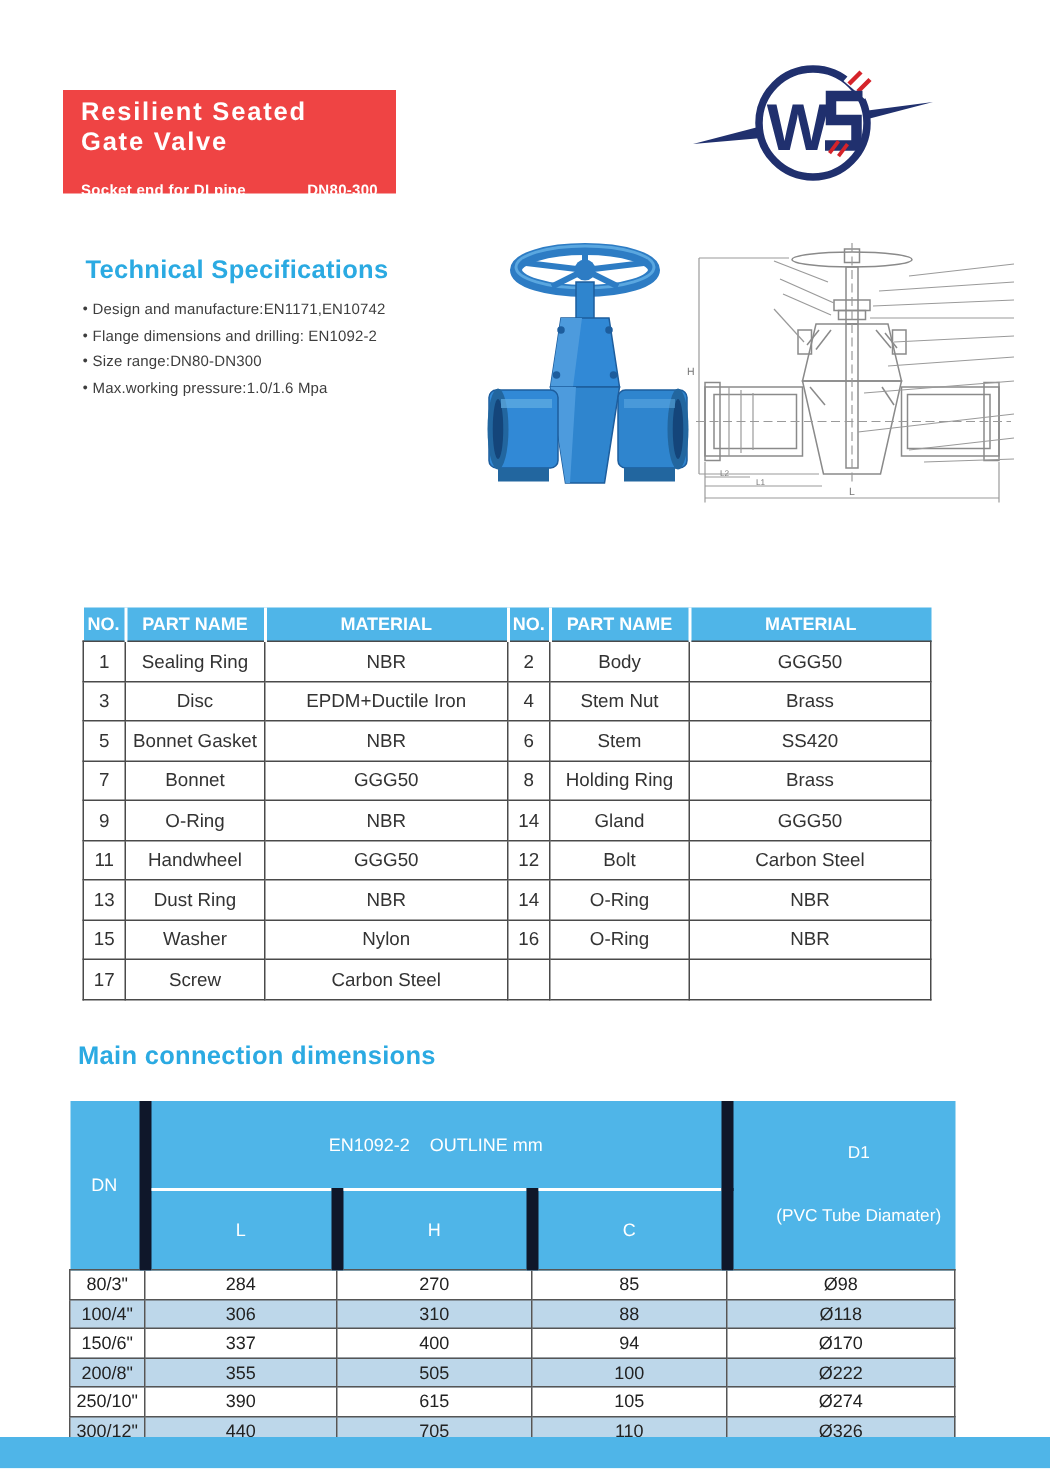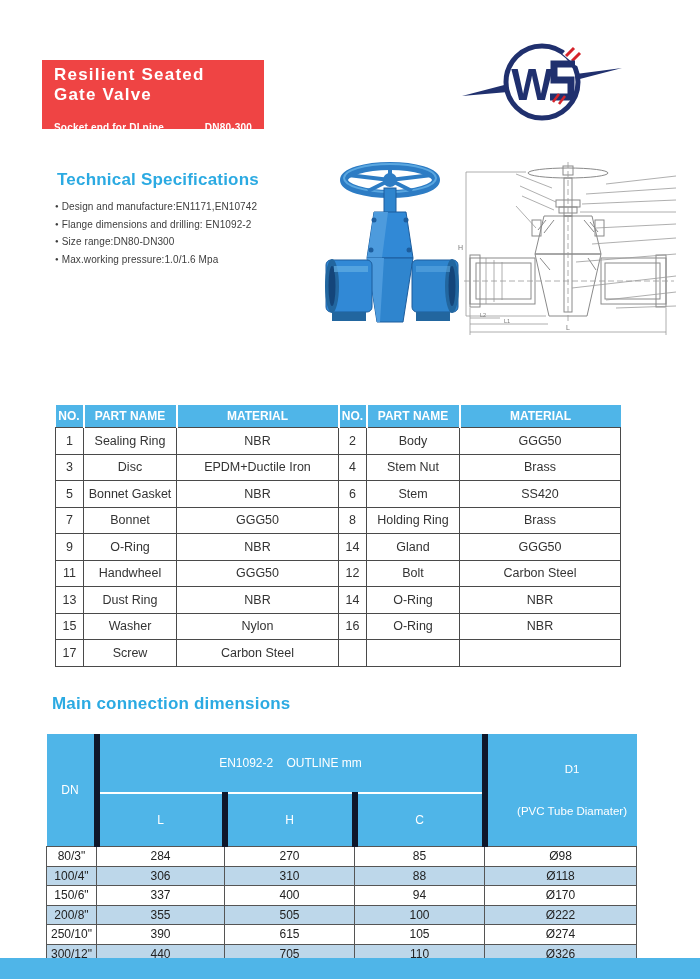--- a/index.html
+++ b/index.html
@@ -37,21 +37,21 @@
   .comp-table{position:absolute;left:55px;top:405px;width:565px;table-layout:fixed;}
   .comp-table th{background:#4fb5e8;color:#fff;font-size:12px;font-weight:bold;height:22px;
                  border:none;border-left:2px solid #fff;padding:0;}
   .comp-table th:first-child{border-left:none;}
   .comp-table td{border:1px solid #4a4a4a;font-size:12.5px;color:#333;text-align:center;
                  height:25.5px;padding:0 2px;overflow:hidden;white-space:nowrap;}
 
   
   .dims-table{position:absolute;left:46px;top:734px;width:590px;table-layout:fixed;}
   .dims-table th{background:#4fb5e8;color:#fff;font-size:12px;font-weight:normal;padding:0;
-                 border-left:6px solid #0f172a;white-space:pre;}
+                 border-left:8px solid #0f172a;white-space:pre;}
   .dims-table thead tr:first-child th{height:24px;}
   .dims-table thead tr:last-child th{height:21px;border-top:2px solid #fff;}
   .dims-table th.no-left{border-left:none;}
   .dims-table th.d1-head{font-size:11.5px;line-height:14px;padding-left:20px;}
   .dims-table td{border:1px solid #555;font-size:12px;color:#222;text-align:center;
                  height:18.5px;padding:0;}
   .dims-table tbody tr.stripe td{background:#bdd7ea;}
 
   .footer-bar{position:absolute;left:0;bottom:0;width:700px;height:21px;background:#4fb5e8;}
 </style>

